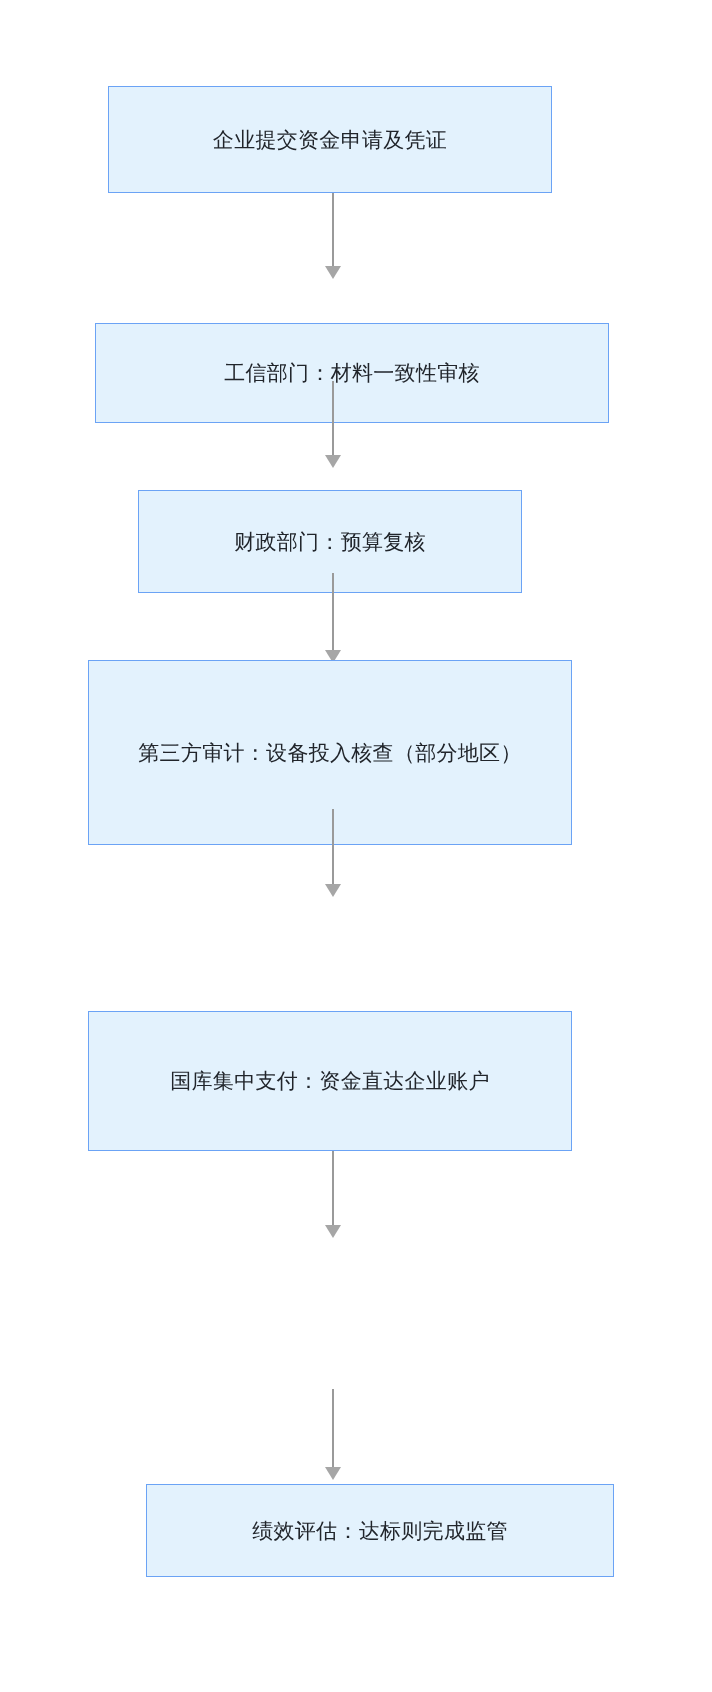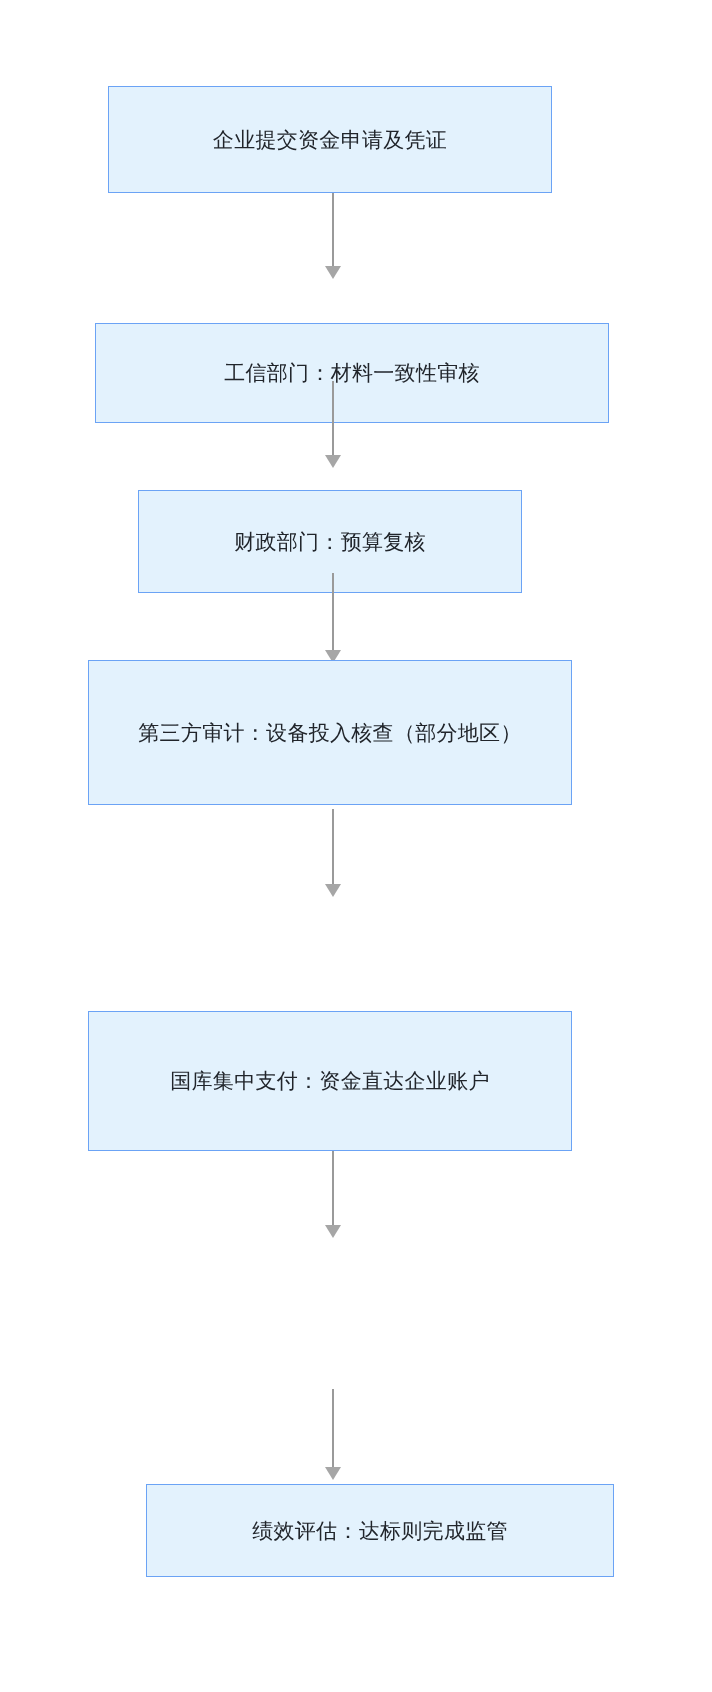--- a/index.html
+++ b/index.html
@@ -82,21 +82,21 @@
   <div class="connector" style="left:332px; top:381px; height:76px;"></div>
   <div class="arrowhead" style="left:325px; top:455px;"></div>
 
   <div class="node" style="left:138px; top:470px; width:384px; height:103px;margin-top:20px;">
     <span class="node-label">财政部门：预算复核</span>
   </div>
 
   <div class="connector" style="left:332px; top:573px; height:79px;"></div>
   <div class="arrowhead" style="left:325px; top:650px;"></div>
 
-  <div class="node" style="left:88px; top:660px; width:484px; height:145px;">
+  <div class="node" style="left:88px; top:660px; width:484px; height:185px;">
     <span class="node-label">第三方审计：设备投入核查（部分地区）</span>
   </div>
 
   <div class="connector" style="left:332px; top:809px; height:77px;"></div>
   <div class="arrowhead" style="left:325px; top:884px;"></div>
 
   <div class="node" style="left:88px; top:1011px; width:484px; height:140px; top:1011px;">
     <span class="node-label">国库集中支付：资金直达企业账户</span>
   </div>
 

